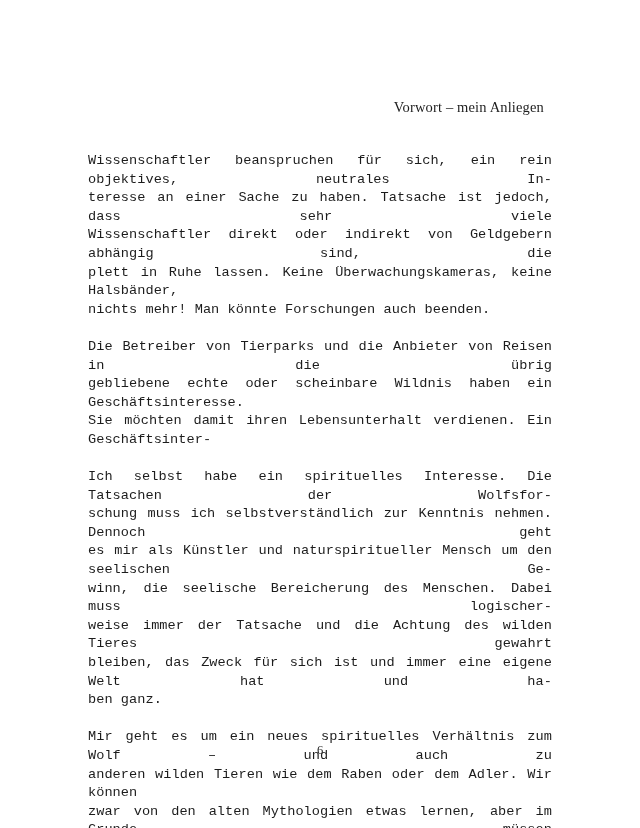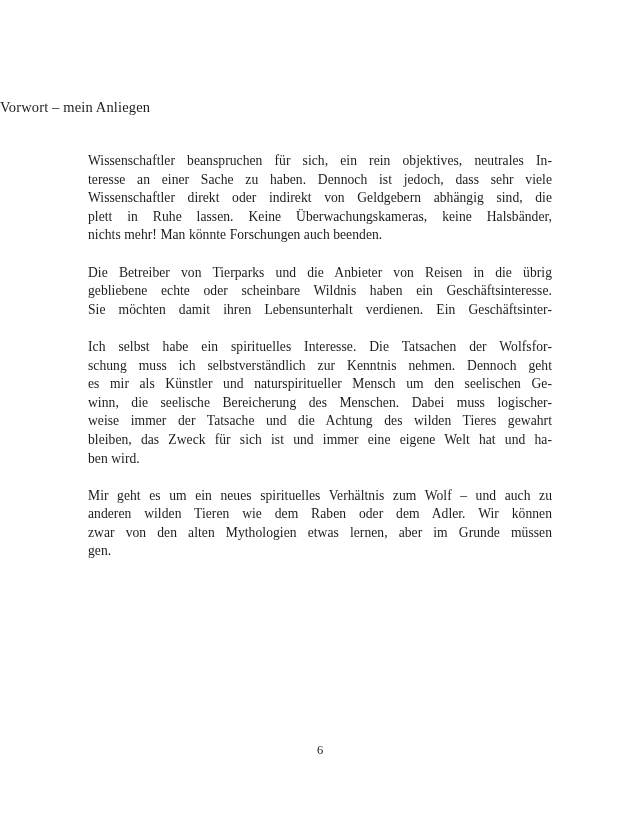--- a/index.html
+++ b/index.html
@@ -19,21 +19,21 @@
     margin: 0 auto;
     background: #ffffff;
     overflow: hidden;
     box-sizing: border-box;
   }
   .page-title {
     position: absolute;
     top: 98px;
     left: 0;
     width: 544px;
-    text-align: left;
+    text-align: right;
     font-size: 14.5px;
     line-height: 18px;
     letter-spacing: 0.15px;
     color: #1d1d1d;
   }
   .body-block {
     position: absolute;
     top: 152px;
     left: 88px;
     width: 464px;
@@ -48,20 +48,21 @@
   }
   .para:last-child {
     margin-bottom: 0;
   }
   
   .line {
     display: block;
     text-align: justify;
     text-align-last: justify;
     white-space: pre-wrap;
+    font-family: Liberation Mono, monospace;
   }
   .line.last {
     text-align-last: left;
   }
   .page-number {
     position: absolute;
     top: 742px;
     left: 0;
     width: 640px;
     text-align: center;
@@ -73,38 +74,38 @@
 </head>
 <body>
 
 <div class="page">
 
   <div class="page-title">Vorwort – mein Anliegen</div>
 
   <div class="body-block">
       <p class="para">
         <span class="line">Wissenschaftler beanspruchen für sich, ein rein objektives, neutrales In-</span>
-        <span class="line">teresse an einer Sache zu haben. Dennoch ist jedoch, dass sehr viele</span>
+        <span class="line">teresse an einer Sache zu haben. Tatsache ist jedoch, dass sehr viele</span>
         <span class="line">Wissenschaftler direkt oder indirekt von Geldgebern abhängig sind, die</span>
         <span class="line">plett in Ruhe lassen. Keine Überwachungskameras, keine Halsbänder,</span>
         <span class="line last">nichts mehr! Man könnte Forschungen auch beenden.</span>
       </p>
       <p class="para">
         <span class="line">Die Betreiber von Tierparks und die Anbieter von Reisen in die übrig</span>
         <span class="line">gebliebene echte oder scheinbare Wildnis haben ein Geschäftsinteresse.</span>
         <span class="line">Sie möchten damit ihren Lebensunterhalt verdienen. Ein Geschäftsinter-</span>
       </p>
       <p class="para">
         <span class="line">Ich selbst habe ein spirituelles Interesse. Die Tatsachen der Wolfsfor-</span>
         <span class="line">schung muss ich selbstverständlich zur Kenntnis nehmen. Dennoch geht</span>
         <span class="line">es mir als Künstler und naturspiritueller Mensch um den seelischen Ge-</span>
         <span class="line">winn, die seelische Bereicherung des Menschen. Dabei muss logischer-</span>
         <span class="line">weise immer der Tatsache und die Achtung des wilden Tieres gewahrt</span>
         <span class="line">bleiben, das Zweck für sich ist und immer eine eigene Welt hat und ha-</span>
-        <span class="line last">ben wird.</span>
+        <span class="line last">ben ganz.</span>
       </p>
       <p class="para">
         <span class="line">Mir geht es um ein neues spirituelles Verhältnis zum Wolf – und auch zu</span>
         <span class="line">anderen wilden Tieren wie dem Raben oder dem Adler. Wir können</span>
         <span class="line">zwar von den alten Mythologien etwas lernen, aber im Grunde müssen</span>
         <span class="line last">gen.</span>
       </p>
     </div>
 
   <div class="page-number">6</div>

